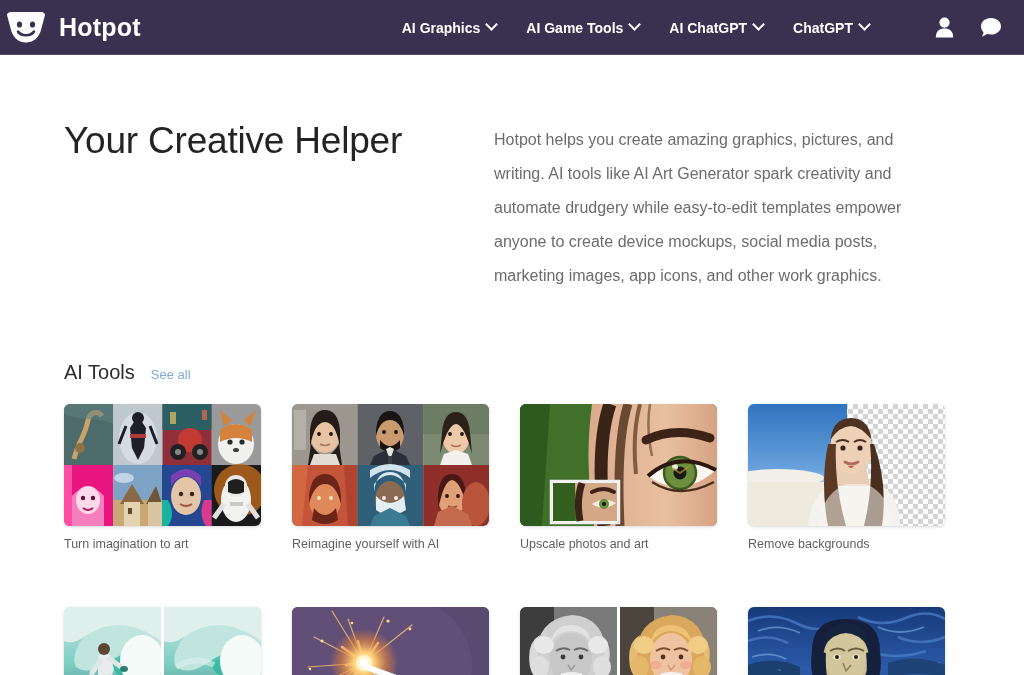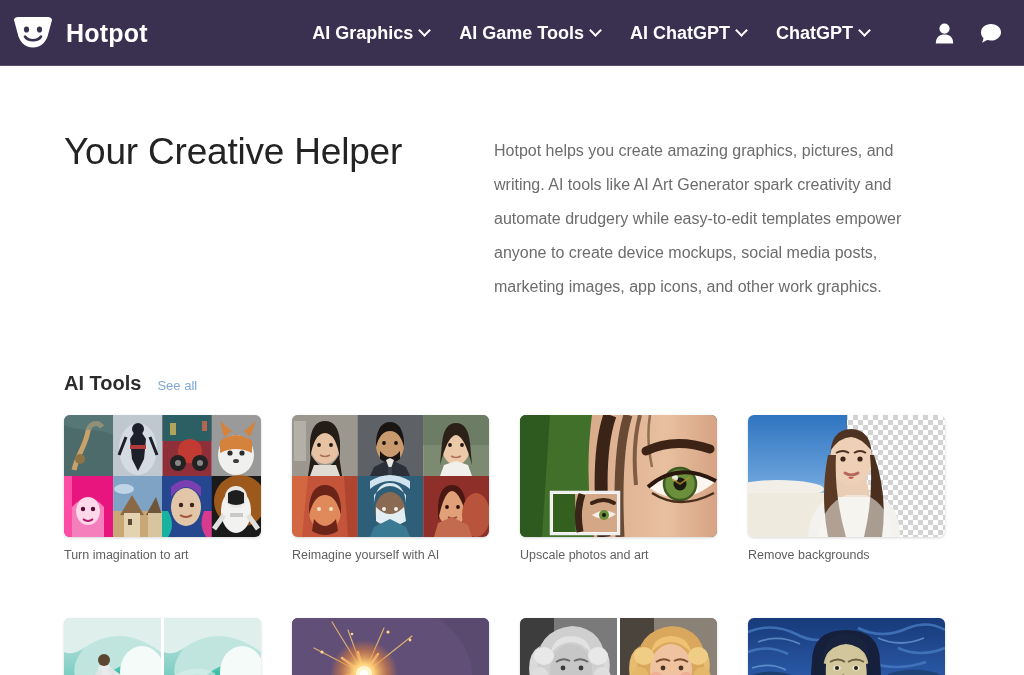--- a/index.html
+++ b/index.html
@@ -9,25 +9,25 @@
     width: 1024px;
     height: 675px;
     overflow: hidden;
     background: #ffffff;
     font-family: "Liberation Sans", sans-serif;
     -webkit-font-smoothing: antialiased;
   }
 
   
   .site-header {
-    height: 66px;
+    height: 55px;
     background: #3a3050;
     display: flex;
     align-items: center;
-    padding: 0 22px 0 12px;
+    padding: 0 22px 0 5px;
     position: relative;
   }
   .site-header::after {
     content: "";
     position: absolute;
     left: 0; right: 0; bottom: 0;
     height: 1px;
     background: rgba(255,255,255,0.14);
   }
 
@@ -54,21 +54,21 @@
     margin-left: auto;
     display: flex;
     align-items: center;
     gap: 30px;
   }
   .nav-item {
     display: flex;
     align-items: center;
     gap: 7px;
     color: #ffffff;
-    font-size: 18px;
+    font-size: 14px;
     font-weight: bold;
     cursor: pointer;
     white-space: nowrap;
   }
   .caret {
     display: inline-block;
     width: 9px;
     height: 9px;
     border-right: 2px solid #ffffff;
     border-bottom: 2px solid #ffffff;
@@ -113,21 +113,21 @@
     margin-top: 68px;
   }
   .section-head {
     display: flex;
     align-items: baseline;
     gap: 16px;
     margin-bottom: 20px;
   }
   .section-title {
     font-size: 20px;
-    font-weight: bold;
+    font-weight: normal;
     color: #2c2c2c;
   }
   .see-all {
     font-size: 13px;
     color: #7fa8d6;
     cursor: pointer;
     text-decoration: none;
   }
 
   

